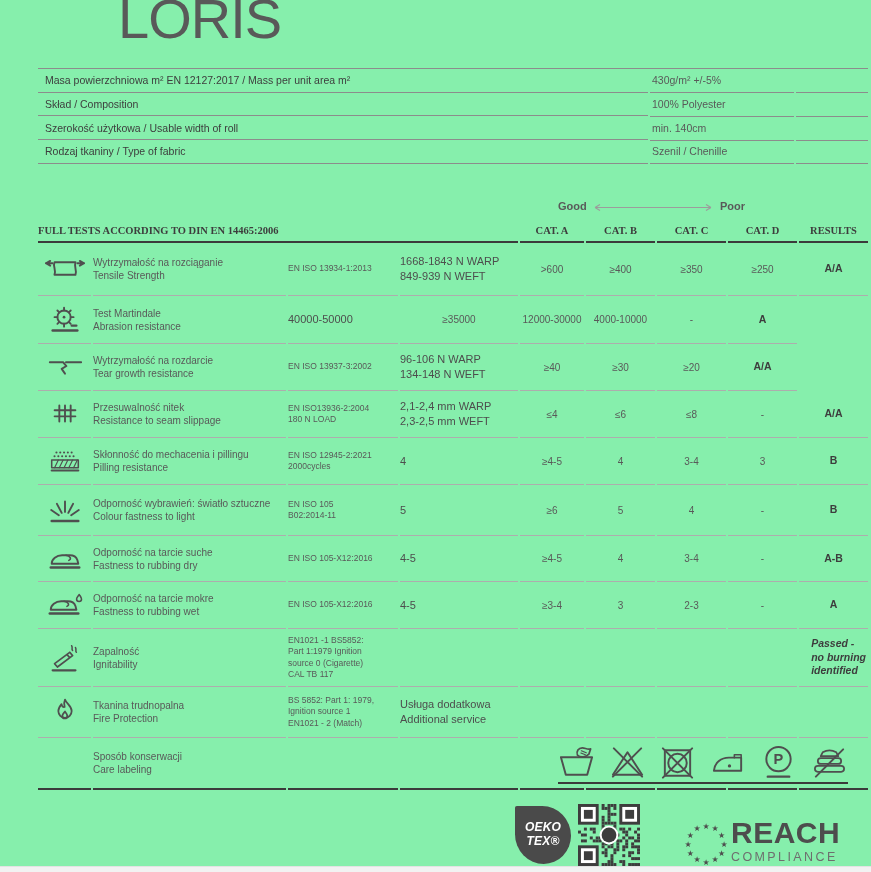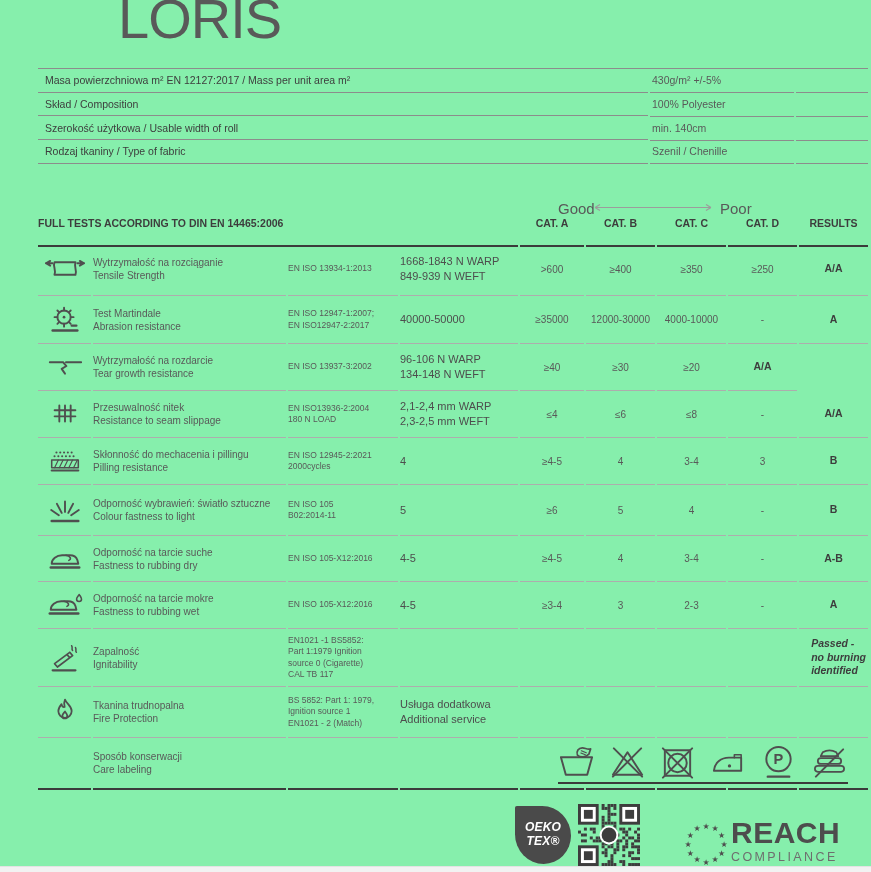--- a/index.html
+++ b/index.html
@@ -10,27 +10,27 @@
          color:#595959;font-weight:400;}
   
   .info-table{position:absolute;left:38px;top:68px;width:830px;border-top:1px solid #8c8c8c;}
   .info-row{display:flex;gap:2px;height:23.7px;align-items:center;}
   .info-row>div{border-bottom:1px solid #8c8c8c;height:100%;display:flex;align-items:center;}
   .info-label{width:610px;padding-left:7px;font-size:10.5px;font-weight:400;color:#3d3d3d;box-sizing:border-box;}
   .info-value{width:142px;font-size:10.5px;color:#595959;padding-left:2px;}
   .info-pad{flex:1;}
   
   .tests{position:absolute;left:38px;top:199px;width:830px;}
-  .scale-row{position:relative;height:18px;font-size:15px;font-weight:400;color:#595959;}
+  .scale-row{position:relative;height:18px;font-size:11px;font-weight:700;color:#595959;}
   .scale-good{position:absolute;left:520px;top:1px;}
   .scale-poor{position:absolute;left:682px;top:1px;}
   .scale-arrow{position:absolute;left:553px;top:4px;}
   .grid{display:grid;grid-template-columns:53px 193px 110px 118px 64px 69px 69px 69px 69px;column-gap:2px;}
   .thead{height:26px;align-items:end;}
-  .thead>div{border-bottom:2px solid #3b3b3b;padding-bottom:16px;font-size:10.5px;font-weight:700;color:#3d3d3d;}
+  .thead>div{border-bottom:2px solid #3b3b3b;padding-bottom:5px;font-size:10.5px;font-weight:700;color:#3d3d3d;font-family:Liberation Serif, serif;}
   .th-main{grid-column:1 / span 4;}
   .th-cat{text-align:center;}
   .trow{position:relative;align-items:stretch;}
   .trow>div{border-bottom:1px solid #adadad;display:flex;align-items:center;}
   .trow.care>div{border-bottom:2.5px solid #3b3b3b;}
   .c-icon{justify-content:center;}
   .c-name{font-size:10px;color:#595959;line-height:1.3;white-space:pre-line;}
   .c-std{font-size:8.5px;color:#595959;line-height:1.35;white-space:pre-line;}
   .c-val{font-size:11px;color:#4d4d4d;line-height:1.35;white-space:pre-line;}
   .c-cat{justify-content:center;font-size:10px;color:#595959;text-align:center;}
@@ -128,22 +128,20 @@
         <svg class="ic" width="38" height="30" viewBox="0 0 40 30">
           <circle cx="19" cy="12" r="7"></circle>
           <path d="M19 2 v3 M26 5 l-2 2 M29 12 h-3 M26 19 l-2 -2 M12 5 l2 2 M9 12 h3 M12 19 l2 -2 M19 22 v-3"></path>
           <circle class="fill" cx="19" cy="12" r="1.4"></circle>
           <path d="M27 21 h5" stroke-width="2.4"></path>
           <path d="M7 26 h26" stroke-width="2.6"></path>
         </svg>
       </div>
       <div class="c-name">Test Martindale
 Abrasion resistance</div>
-      <div class="c-std">EN ISO 12947-1:2007;
-EN ISO12947-2:2017</div>
       <div class="c-val">40000-50000</div>
       <div class="c-cat">≥35000</div>
       <div class="c-cat">12000-30000</div>
       <div class="c-cat">4000-10000</div>
       <div class="c-cat">-</div>
       <div class="c-res">A</div>
     </div>
 
     <div class="grid trow r3">
       <div class="c-icon">

